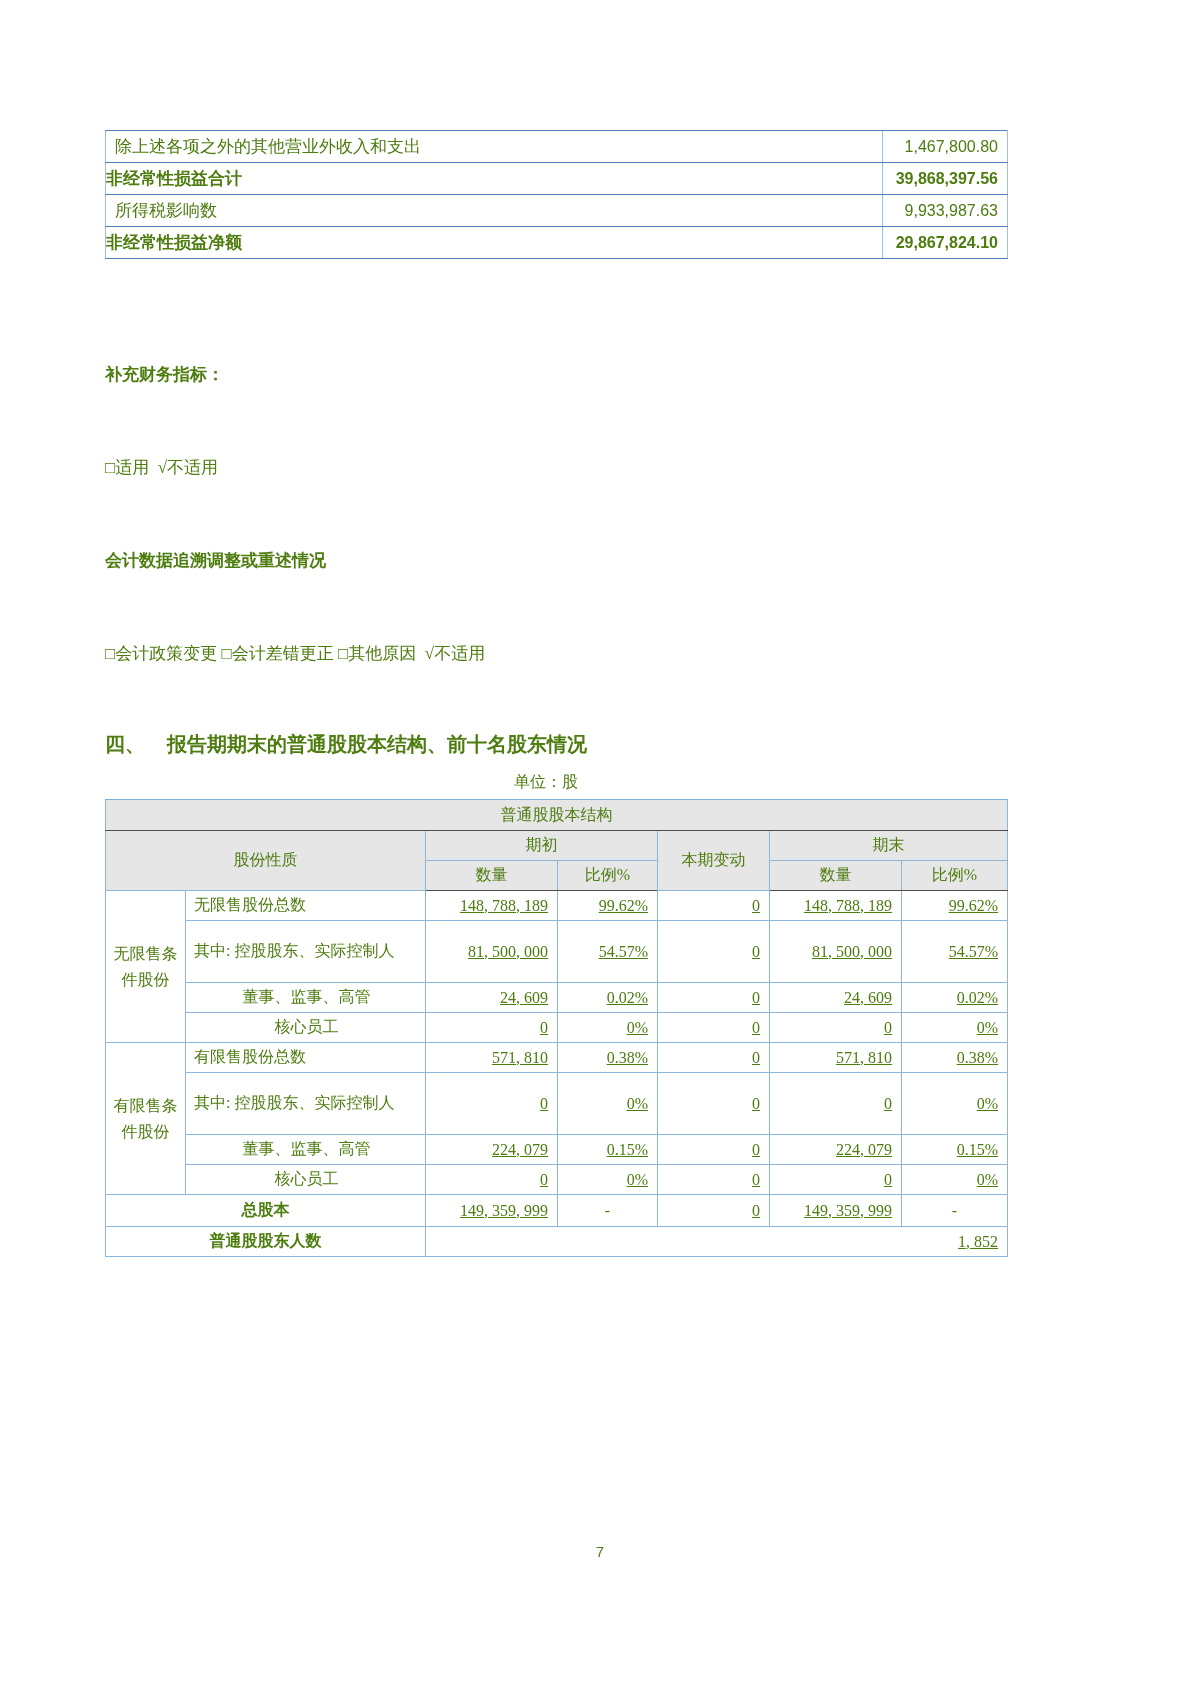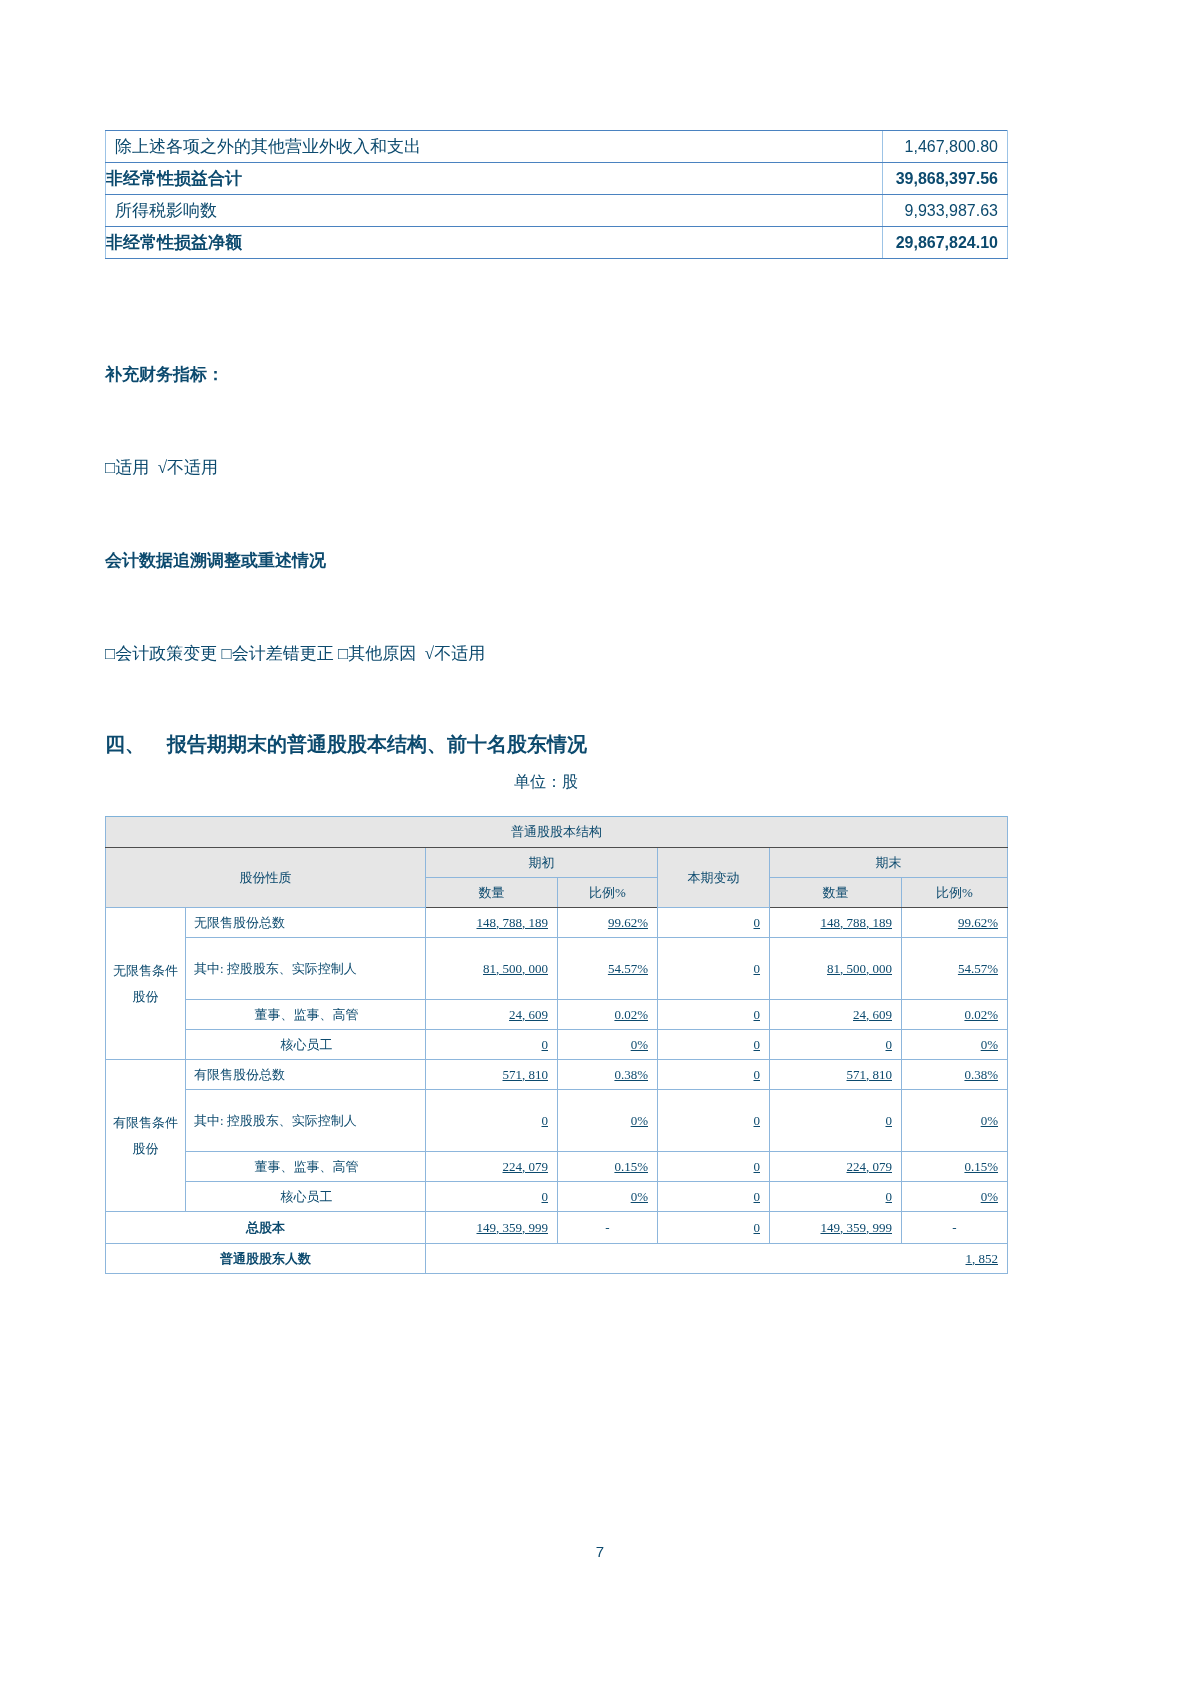--- a/index.html
+++ b/index.html
@@ -3,21 +3,21 @@
 <meta charset="utf-8">
 <style>
   * { margin: 0; padding: 0; box-sizing: border-box; }
   html, body { background: #ffffff; }
   .page {
     position: relative;
     width: 1200px;
     height: 1600px;
     background: #ffffff;
     font-family: "Liberation Serif", serif;
-    color: #0c4a6e;
+    color: #4d7c0f;
     overflow: hidden;
   }
   .content { position: absolute; left: 105px; top: 0; width: 902px; }
 
   
   table.toptab {
     border-collapse: collapse;
     width: 902px;
     margin-top: 130px;
     table-layout: fixed;
@@ -46,23 +46,23 @@
   
   .sect { font-size: 20px; font-weight: bold; }
   .sect .num { display: inline-block; width: 62px; }
 
   .unit { margin-top: 14px; text-align: center; font-size: 16px; padding-right: 20px; }
 
   
   table.sharetab {
     border-collapse: collapse;
     width: 902px;
-    margin-top: 23px;
+    margin-top: 6px;
     table-layout: fixed;
-    font-size: 13px;
+    font-size: 16px;
   }
   table.sharetab td {
     border: 1px solid #8db6dc;
     vertical-align: middle;
     height: 30px;
   }
   table.sharetab tr.title-row td {
     background: #e6e6e6; text-align: center; height: 31px;
     border-top: 1px solid #7fb2d9; border-bottom: 1px solid #4d4d4d;
   }

